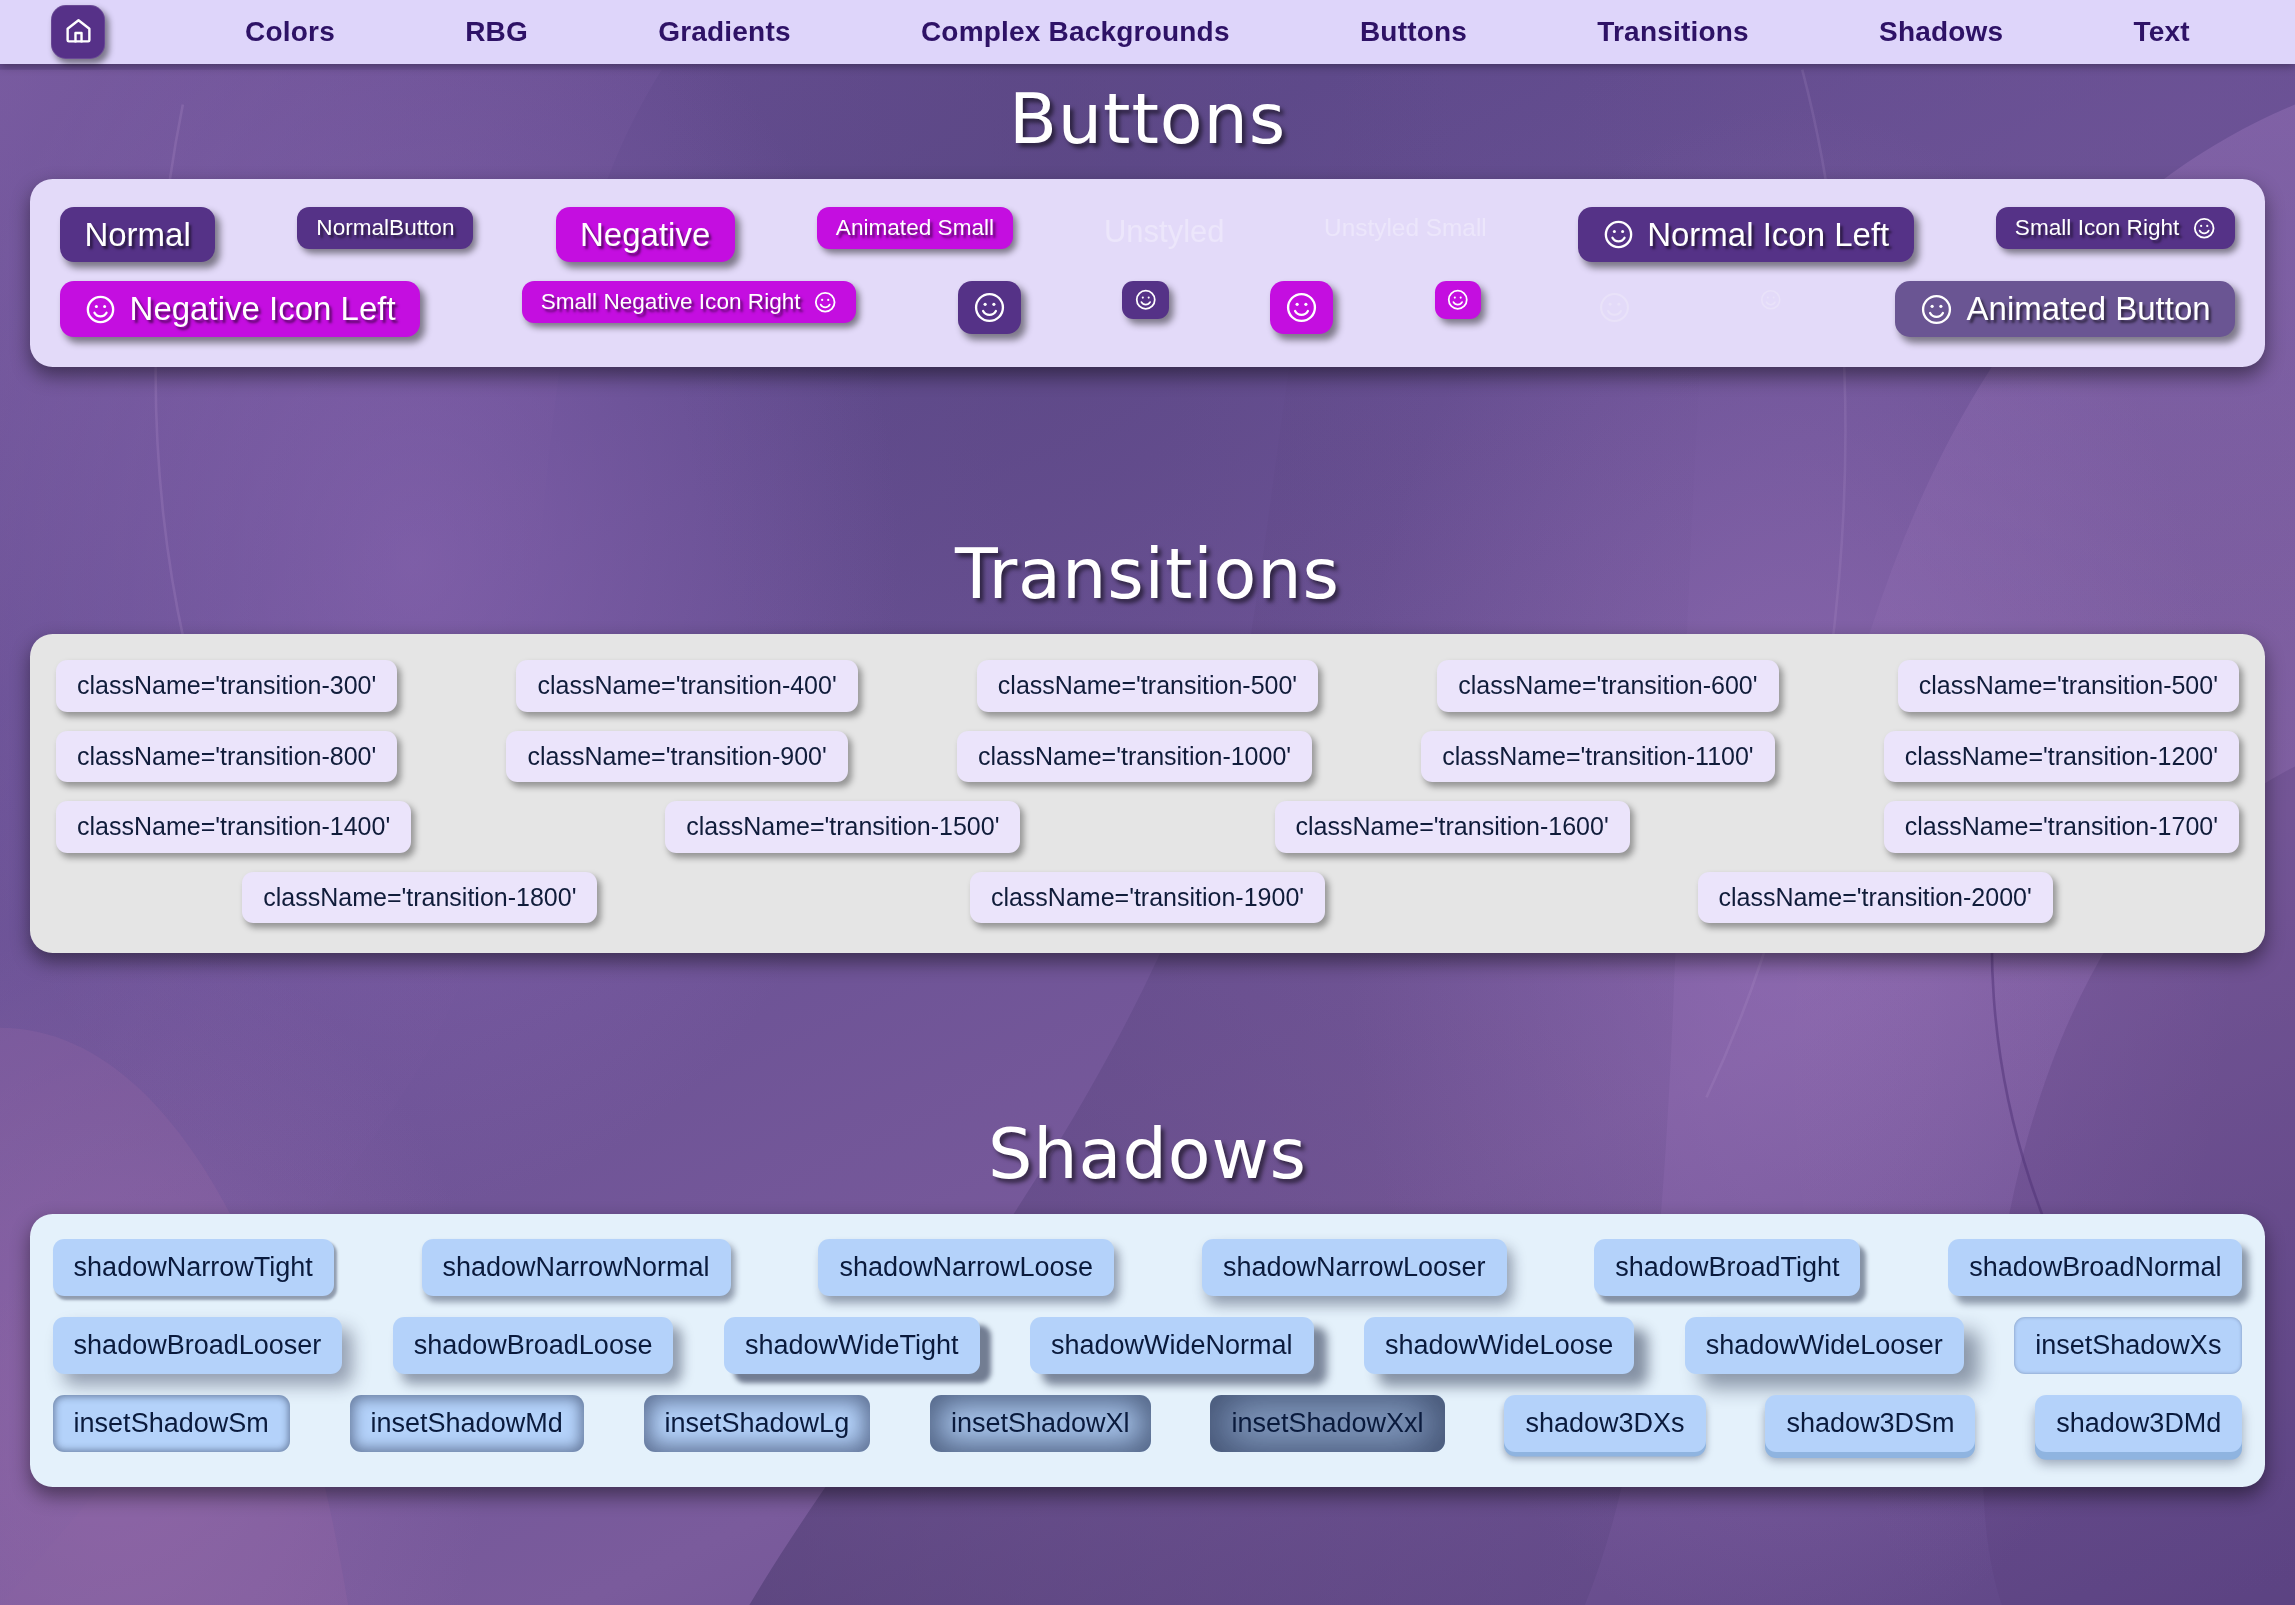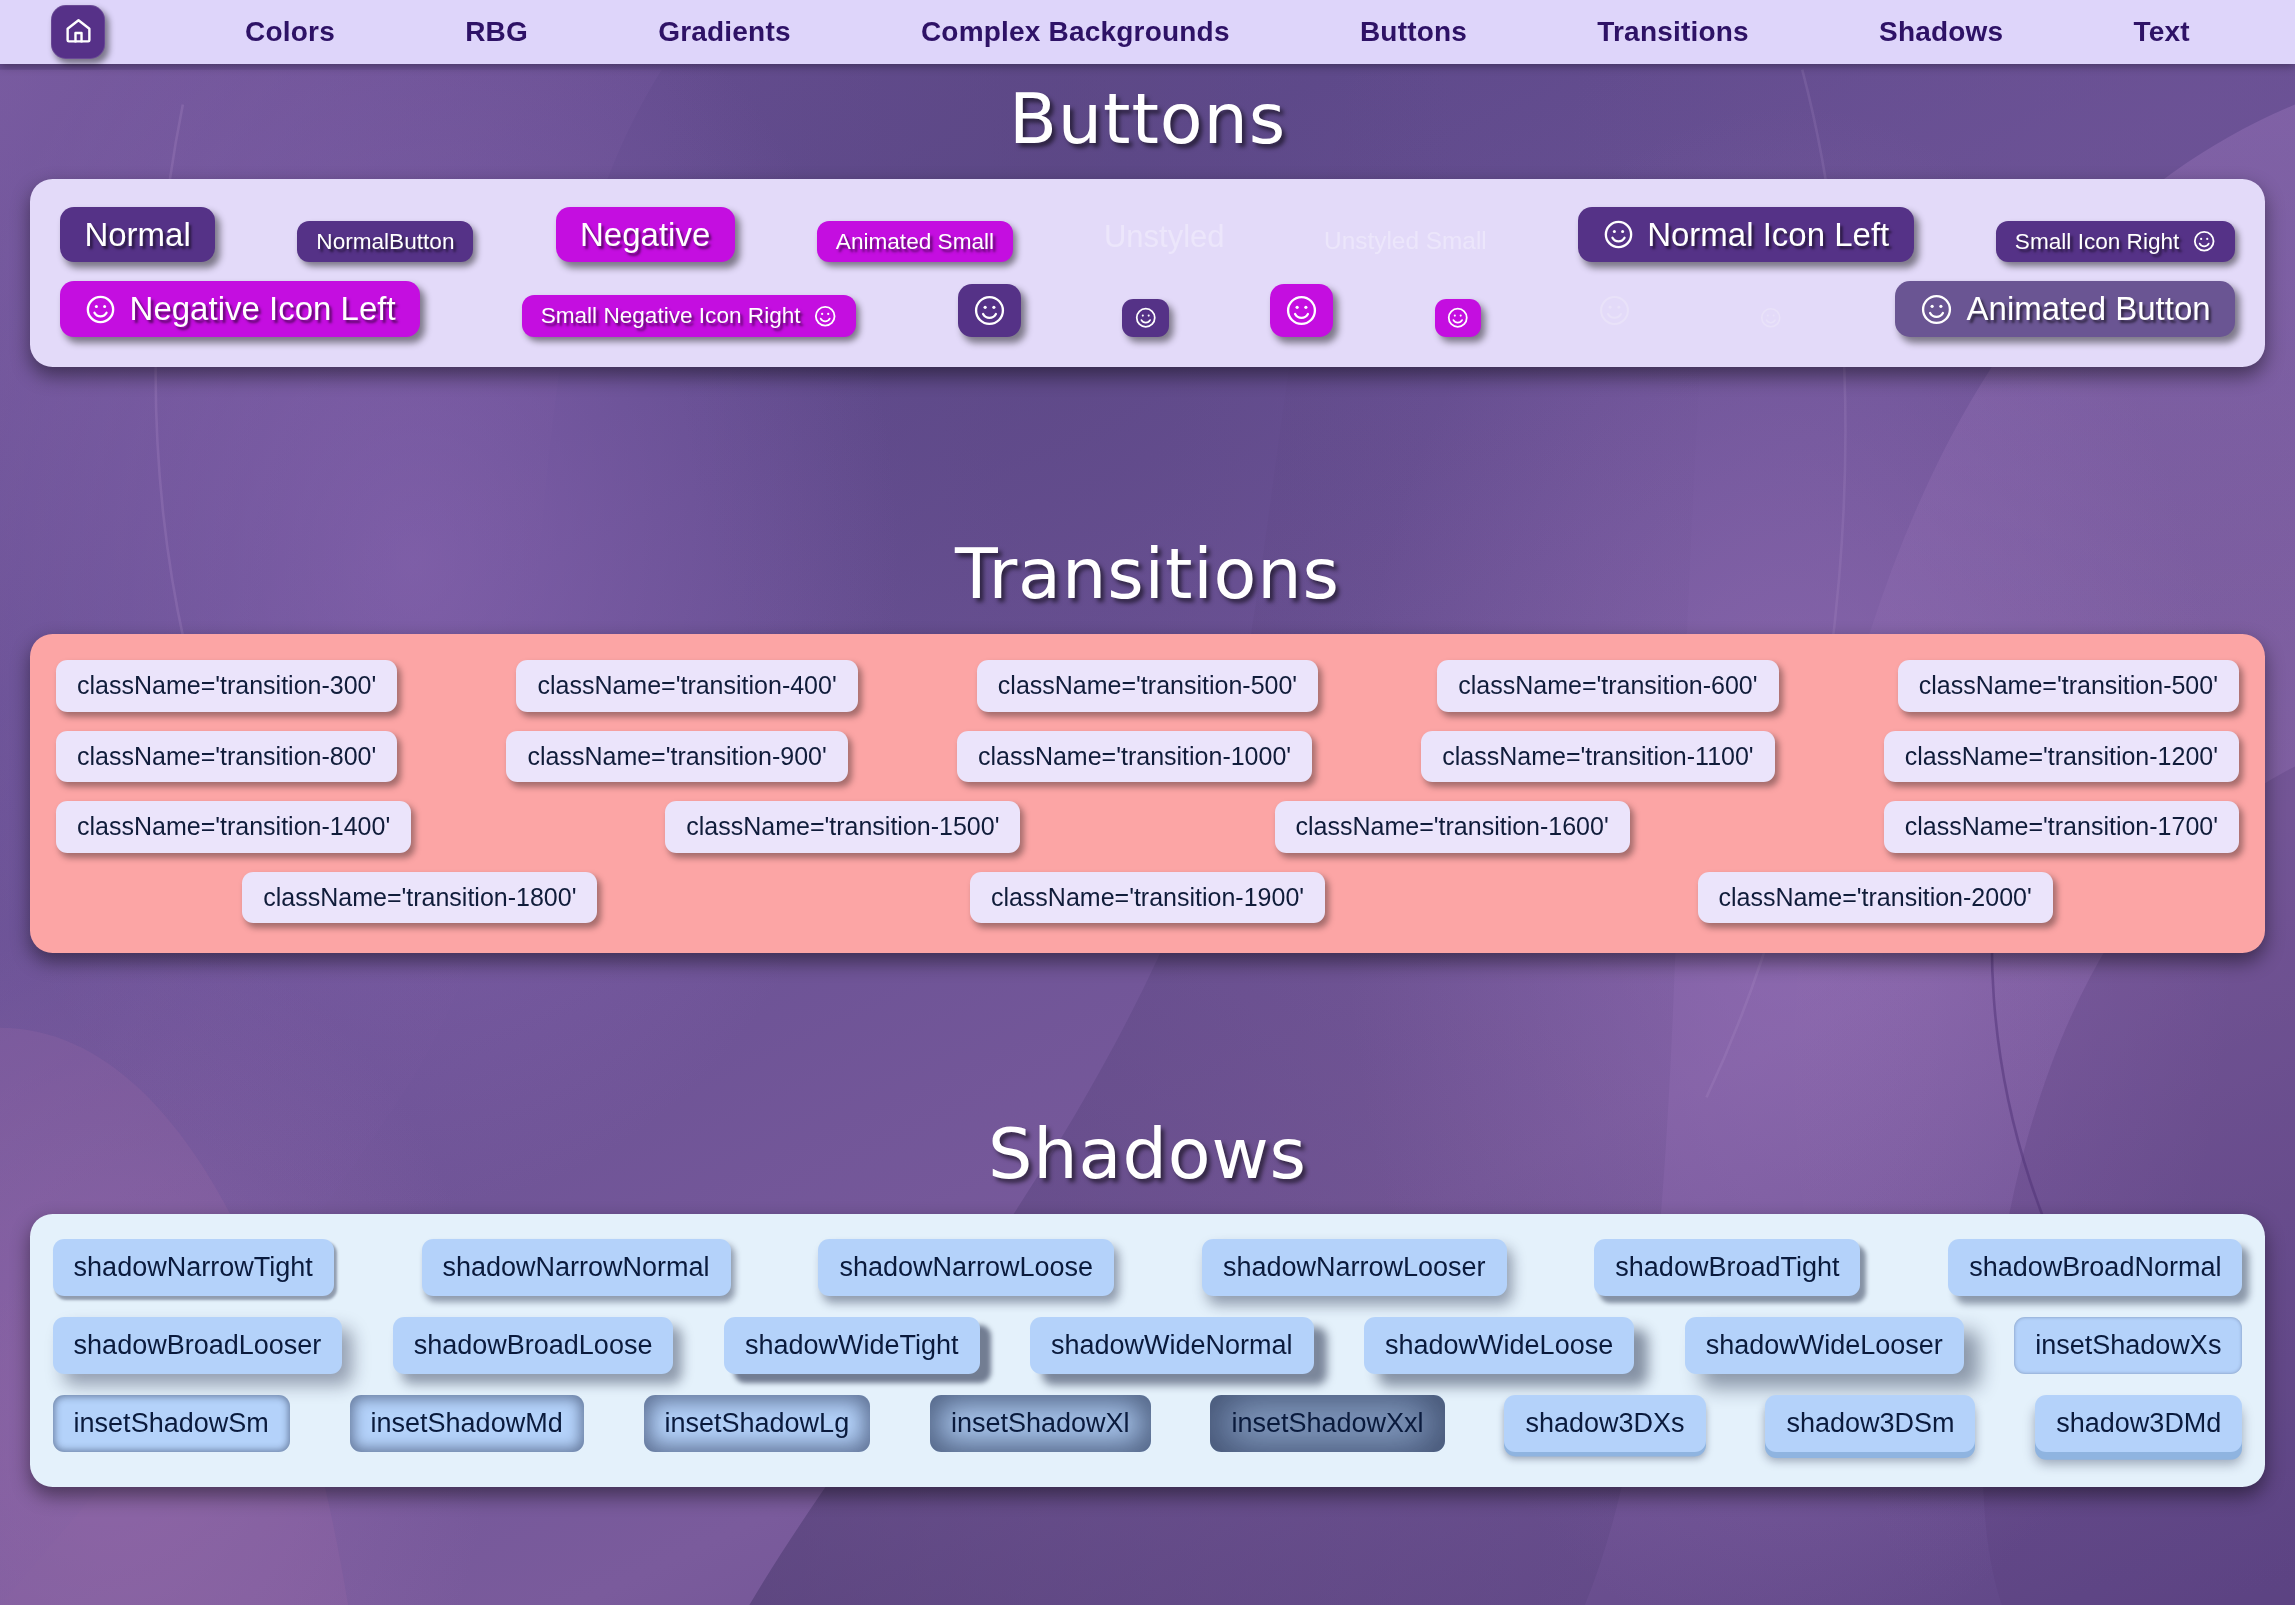--- a/index.html
+++ b/index.html
@@ -63,24 +63,24 @@
   .sp-transitions { padding-top:171px; }
   .sp-shadows     { padding-top:165px; }
 
   
   .panel {
     margin:22.6px 30px 0 30px;
     border-radius:22.6px;
     box-shadow: 0 8.7px 19px rgba(0,0,0,.45);
   }
   .panel-buttons { background:#e3daf9; padding:28px 30px 30px 30px; }
-  .panel-transitions { background:#fca5a5; padding:26px 26px 30px 26px; }
+  .panel-transitions { background:#e5e5e5; padding:26px 26px 30px 26px; }
   .panel-shadows { background:#e4f1fb; padding:24.4px 22.6px 35px 22.6px; }
 
-  .row { display:flex; align-items:flex-end; justify-content:space-between; width:100%; }
+  .row { display:flex; align-items:flex-start; justify-content:space-between; width:100%; }
   .row + .row { margin-top:19px; }
 
   
   .btn {
     border:none; cursor:pointer; color:#fff;
     font-family:"Liberation Sans", sans-serif;
     display:inline-flex; align-items:center; justify-content:center;
     gap:12.2px; white-space:nowrap;
     text-shadow: 2.6px 2.6px 2.6px rgba(0,0,0,.55);
   }

